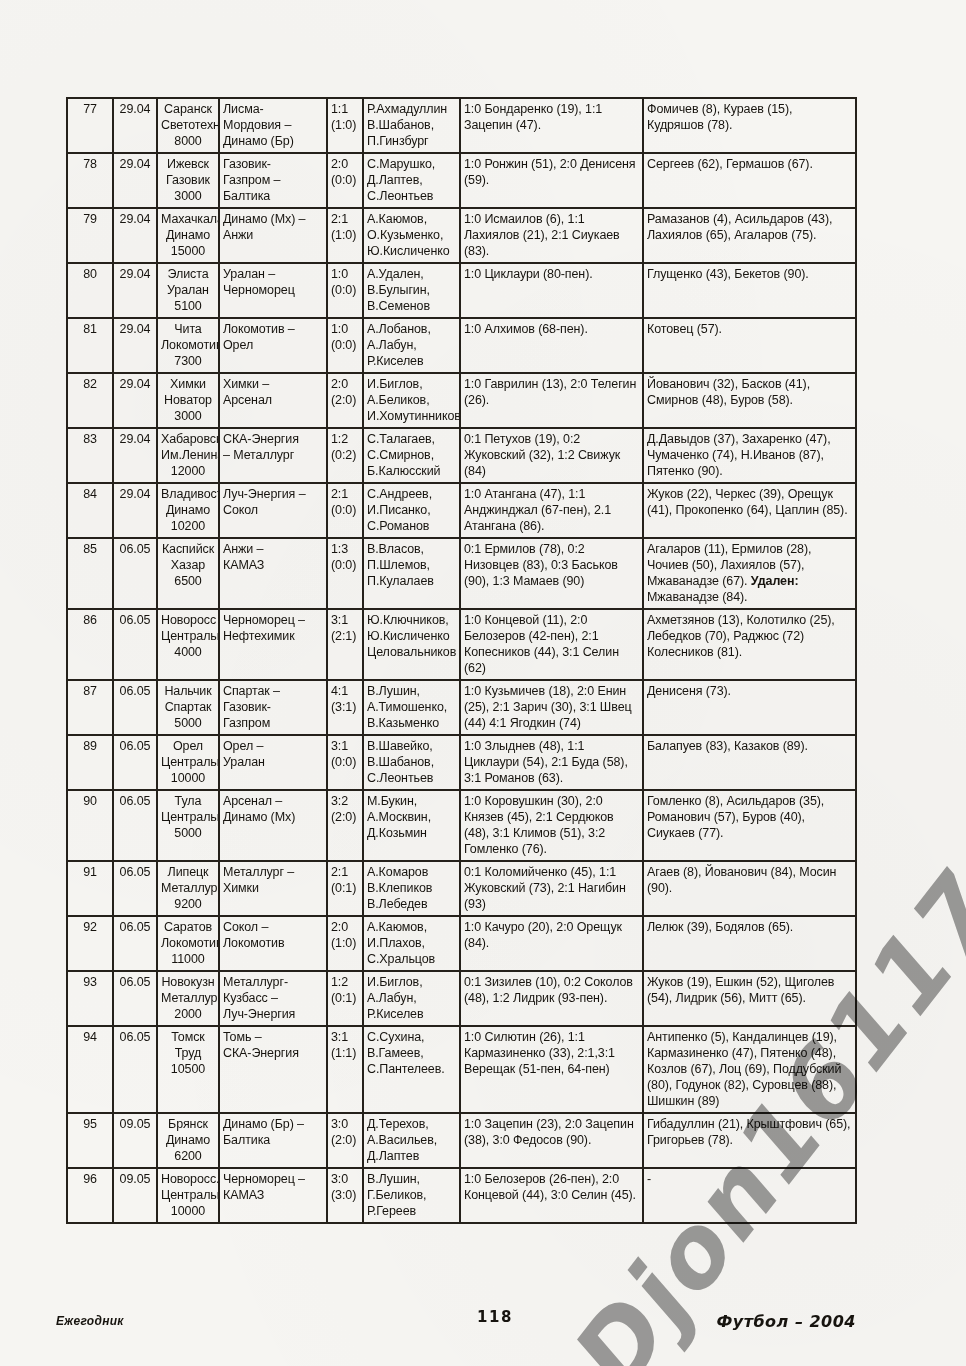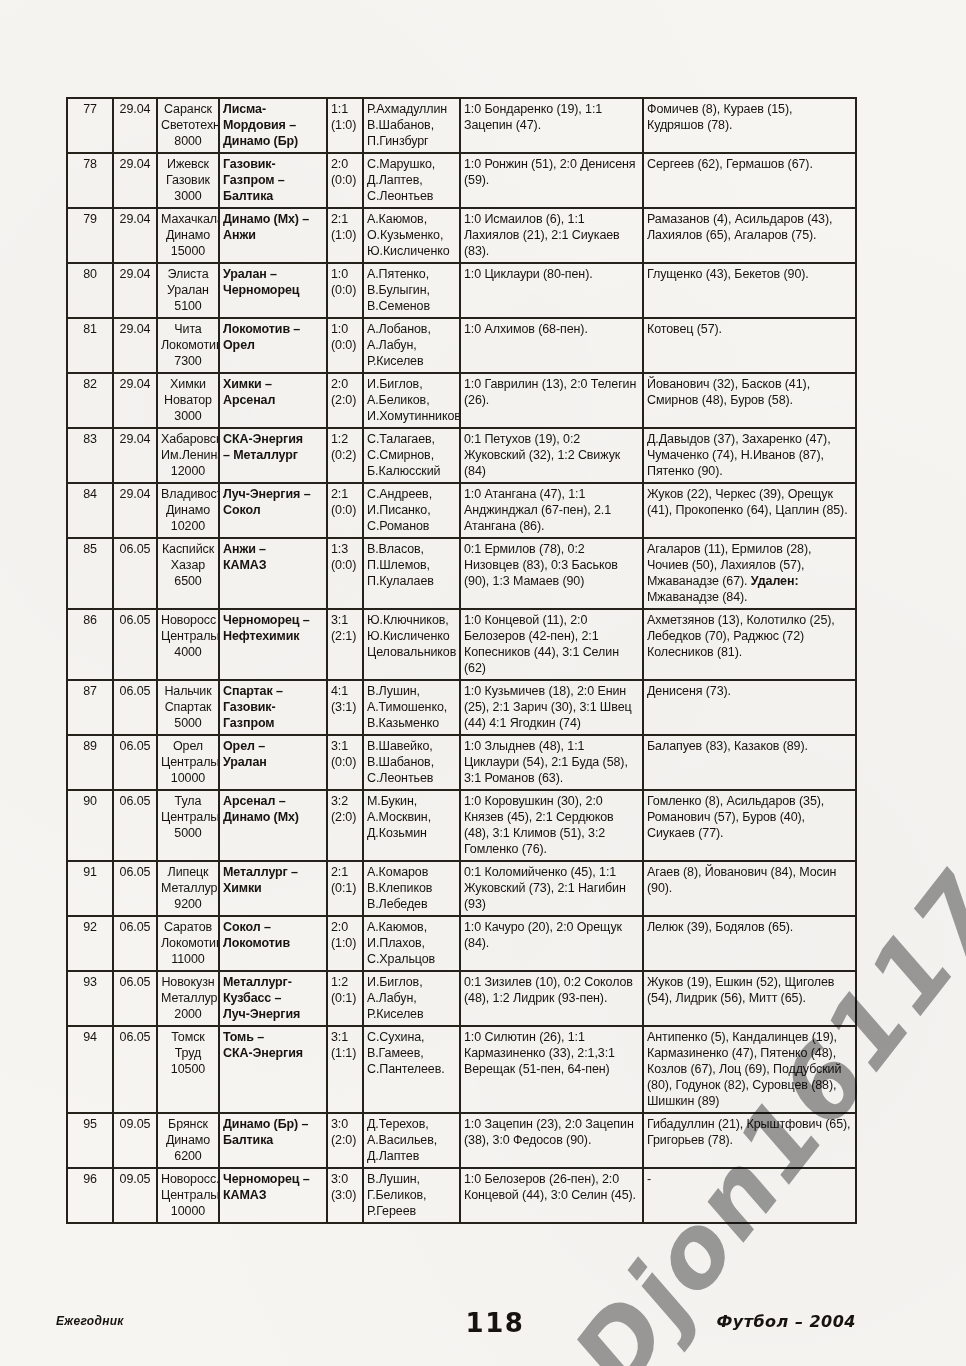--- a/index.html
+++ b/index.html
@@ -28,21 +28,21 @@
   table.results td {
     border:2px solid #25211b;
     vertical-align:top;
     padding:2px 3px 3px 3px;
     overflow:hidden;
   }
   tr.match-row { height:48px; }
   .c-num   { text-align:center; }
   .c-date  { text-align:center;border-radius:6px; }
   .c-venue { text-align:center; white-space:pre-line; }
-  .c-teams { font-weight:bold;  white-space:pre-line;margin-left:26px; }
+  .c-teams { font-weight:normal;  white-space:pre-line;margin-left:26px; }
   .c-score {  white-space:pre-line; padding-right:4px; }
   .c-refs  { white-space:pre-line; }
   .c-goals { }
   .c-notes { }
   .c-notes b, .seg-bold { font-weight:bold; }
 
   .watermark {
     position:absolute;
     left:470px; top:1058px;
     width:660px;
@@ -60,21 +60,21 @@
     white-space:nowrap;
   }
   .footer-left {
     position:absolute; left:56px; top:1314px;
     font-style:italic; font-weight:bold; font-size:12px;
     letter-spacing:0.3px;
   }
   .page-number {
     position:absolute; left:0; right:0; top:1308px;
     text-align:center;
-    font-size:26px; font-weight:bold; letter-spacing:1.5px;
+    font-size:15px; font-weight:bold; letter-spacing:1.5px;
     font-family:"DejaVu Sans", sans-serif;
     padding-left:24px;
   }
   .footer-right {
     position:absolute; right:110px; top:1312px;
     font-style:italic; font-weight:bold; font-size:16px;
     letter-spacing:0.5px;
     font-family:"DejaVu Sans", sans-serif;
   }
 </style>
@@ -148,21 +148,21 @@
         <tr class="match-row">
           <td class="c-num">80</td>
           <td class="c-date">29.04</td>
           <td class="c-venue">Элиста
 Уралан
 5100</td>
           <td class="c-teams">Уралан –
 Черноморец</td>
           <td class="c-score">1:0
 (0:0)</td>
-          <td class="c-refs">А.Пятенко,
+          <td class="c-refs">А.Удален,
 В.Булыгин,
 В.Семенов</td>
           <td class="c-goals">1:0 Циклаури (80-пен).</td>
           <td class="c-notes"><span>Глущенко (43), Бекетов (90).</span></td>
         </tr>
         <tr class="match-row">
           <td class="c-num">81</td>
           <td class="c-date">29.04</td>
           <td class="c-venue">Чита
 Локомотив

